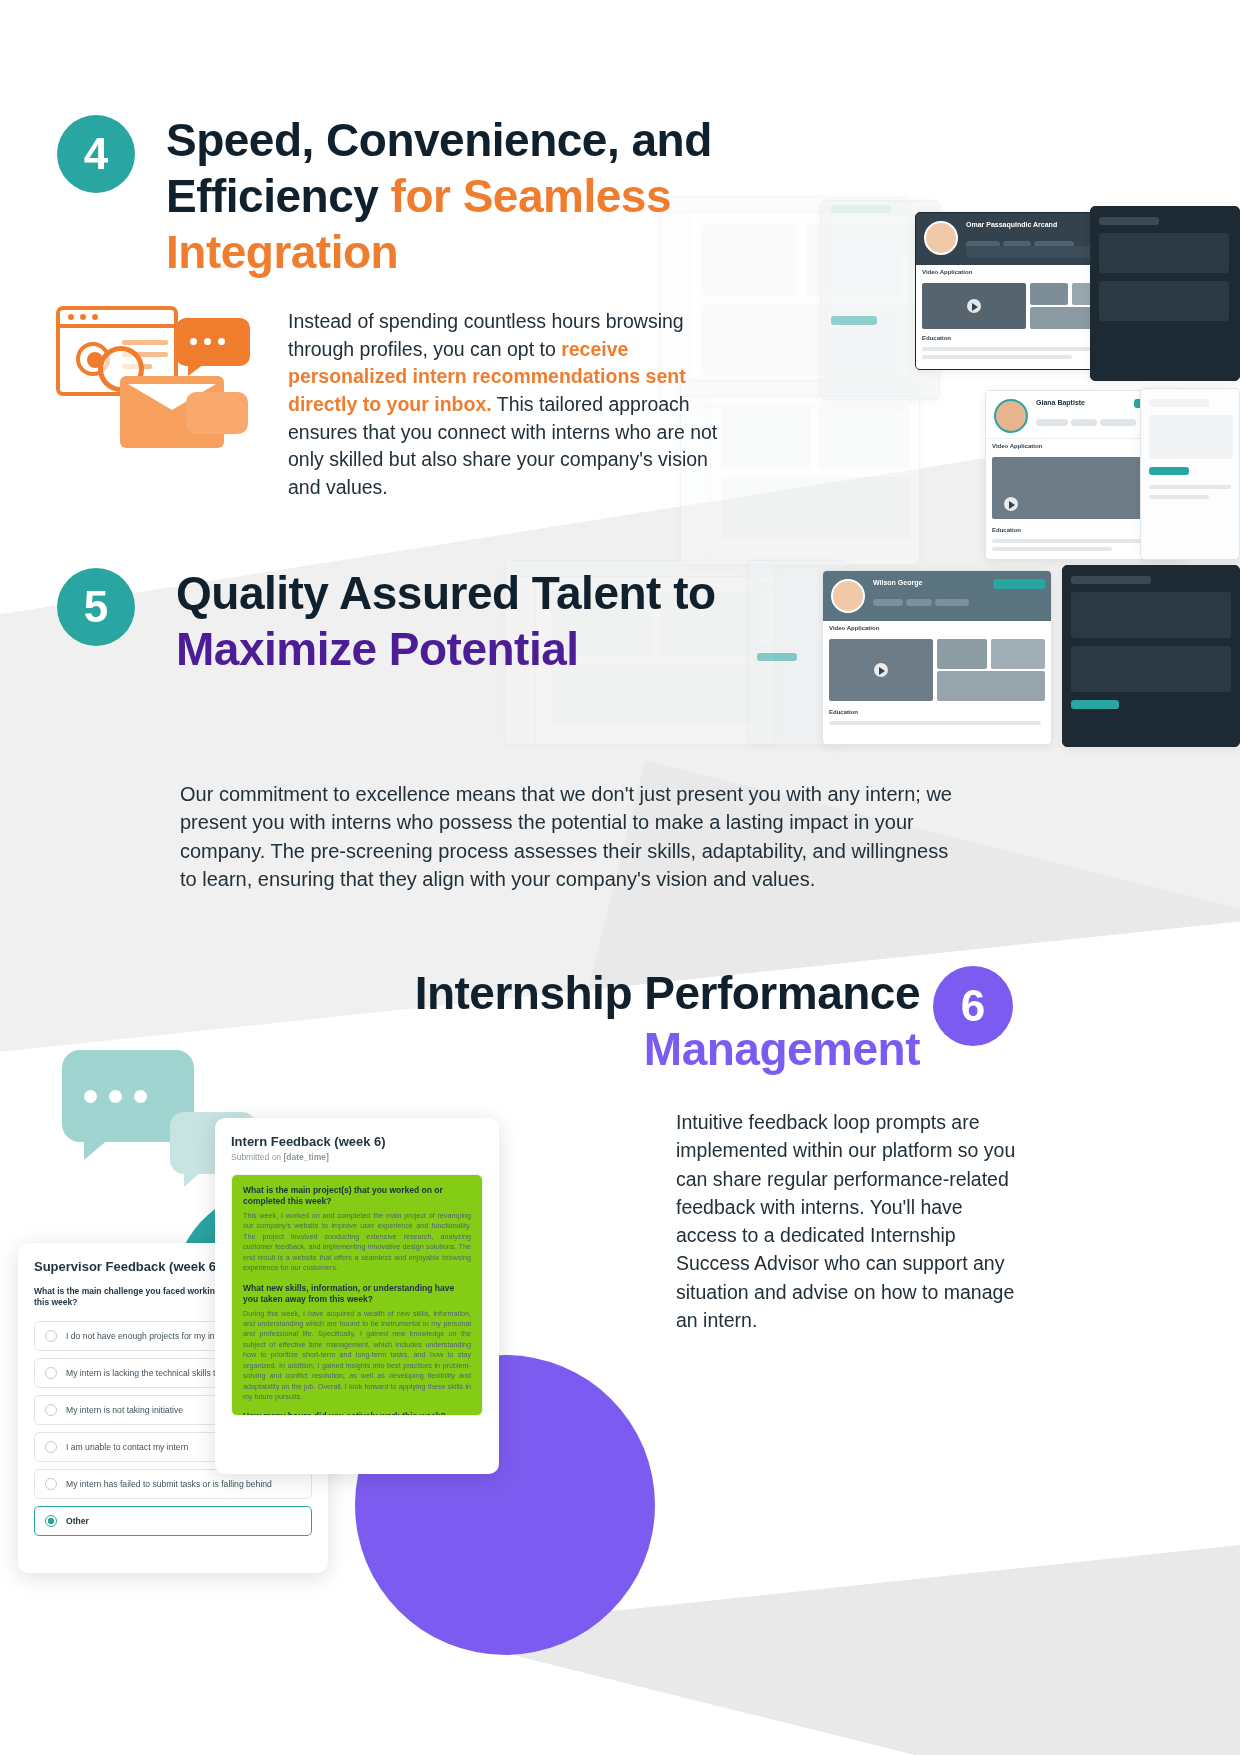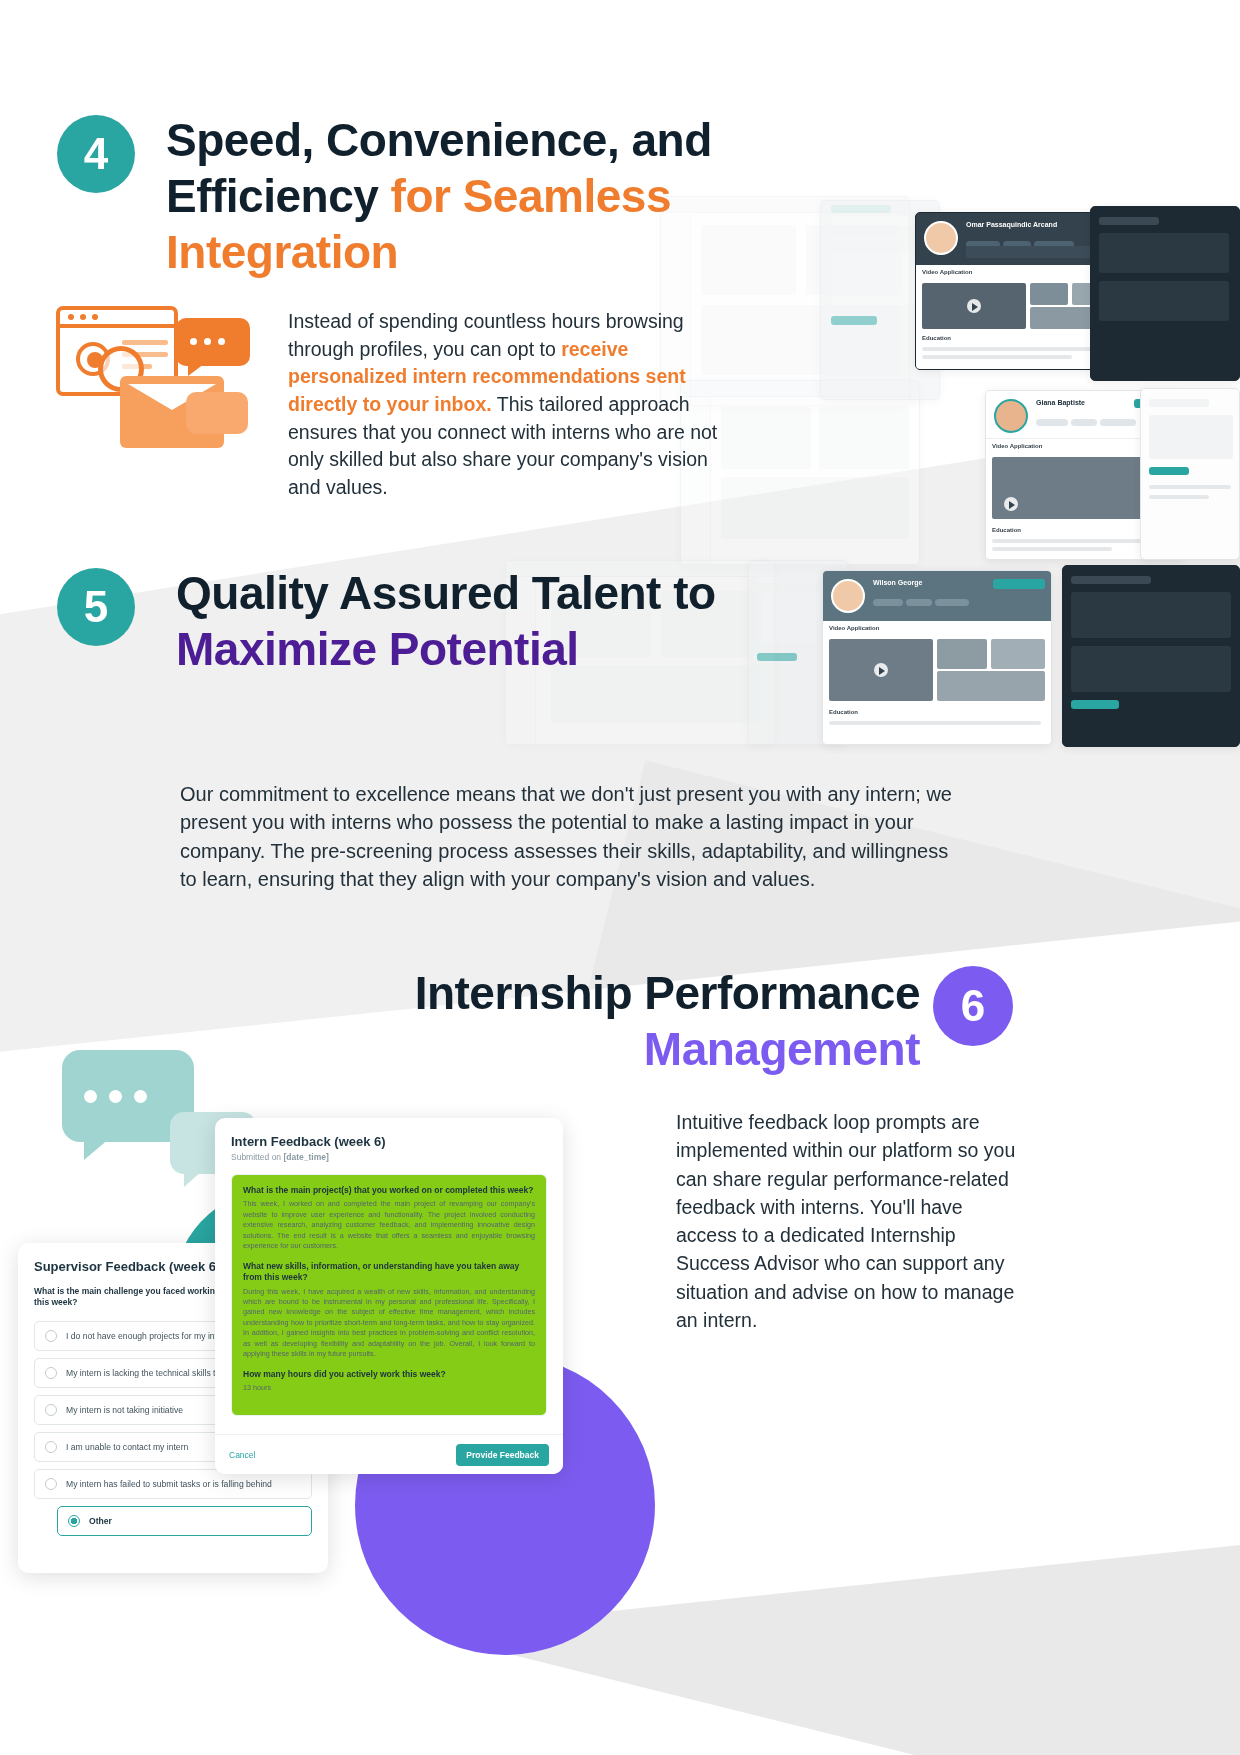--- a/index.html
+++ b/index.html
@@ -193,35 +193,35 @@
   
   .form-card {
     position: absolute;
     background: #ffffff;
     border-radius: 10px;
     box-shadow: 0 4px 22px rgba(0,0,0,0.13);
     z-index: 8;
     overflow: hidden;
   }
   #supervisor-card { left: 18px; top: 1243px; width: 310px; height: 330px; }
-  #intern-card { left: 215px; top: 1118px; width: 348px; height: 356px; }
+  #intern-card { left: 215px; top: 1118px; width: 284px; height: 356px; }
 
   .fc-title { font-size: 13px; font-weight: bold; color: #1d3340; }
   .fc-sub { font-size: 8.5px; color: #8a9aa3; margin-top: 3px; }
   .fc-q { font-size: 8.5px; font-weight: bold; color: #1d3340; line-height: 1.35; }
   .fc-a { font-size: 7.2px; color: #56656e; line-height: 1.45; margin-top: 3px; text-align: justify; }
 
   .opt-row {
     display: flex; align-items: center; gap: 9px;
     border: 1px solid #e1e6e9; border-radius: 5px;
     height: 30px; padding: 0 10px; margin-bottom: 7px;
     font-size: 8.6px; color: #41525c; white-space: nowrap; overflow: hidden;
   }
   .radio { width: 12px; height: 12px; border-radius: 50%; border: 1.4px solid #c2cbd1; flex: 0 0 auto; }
-  .opt-row.selected { border-color: #2aa6a2; margin-left: 23px; }
+  .opt-row.selected { border-color: #2aa6a2; }
   .opt-row.selected .radio { border-color: #2aa6a2; background: radial-gradient(#2aa6a2 0 45%, #fff 48% 100%); }
   .opt-row.selected span { font-weight: bold; color: #1d3340; }
   .ta {
     border: 1px solid #e1e6e9; border-radius: 5px; height: 58px;
     font-size: 8px; color: #a9b4bb; padding: 7px 9px;
   }
   .fc-foot {
     position: absolute; left: 0; right: 0; bottom: 0; height: 40px;
     border-top: 1px solid #eef1f3; display: flex; align-items: center;
     justify-content: space-between; padding: 0 14px; background:#fff;
@@ -475,17 +475,13 @@
       <div class="fc-a">This week, I worked on and completed the main project of revamping our company's website to improve user experience and functionality. The project involved conducting extensive research, analyzing customer feedback, and implementing innovative design solutions. The end result is a website that offers a seamless and enjoyable browsing experience for our customers.</div>
 
       <div class="fc-q" style="margin-top:9px;">What new skills, information, or understanding have you taken away from this week?</div>
       <div class="fc-a">During this week, I have acquired a wealth of new skills, information, and understanding which are bound to be instrumental in my personal and professional life. Specifically, I gained new knowledge on the subject of effective time management, which includes understanding how to prioritize short-term and long-term tasks, and how to stay organized. In addition, I gained insights into best practices in problem-solving and conflict resolution, as well as developing flexibility and adaptability on the job. Overall, I look forward to applying these skills in my future pursuits.</div>
 
       <div class="fc-q" style="margin-top:9px;">How many hours did you actively work this week?</div>
       <div class="fc-a">13 hours</div>
     </div>
   </div>
 
-  <div class="fc-foot">
-    <span class="link-btn">Cancel</span>
-    <span class="pill-btn">Provide Feedback</span>
-  </div>
 </div>
 
 </body></html>

